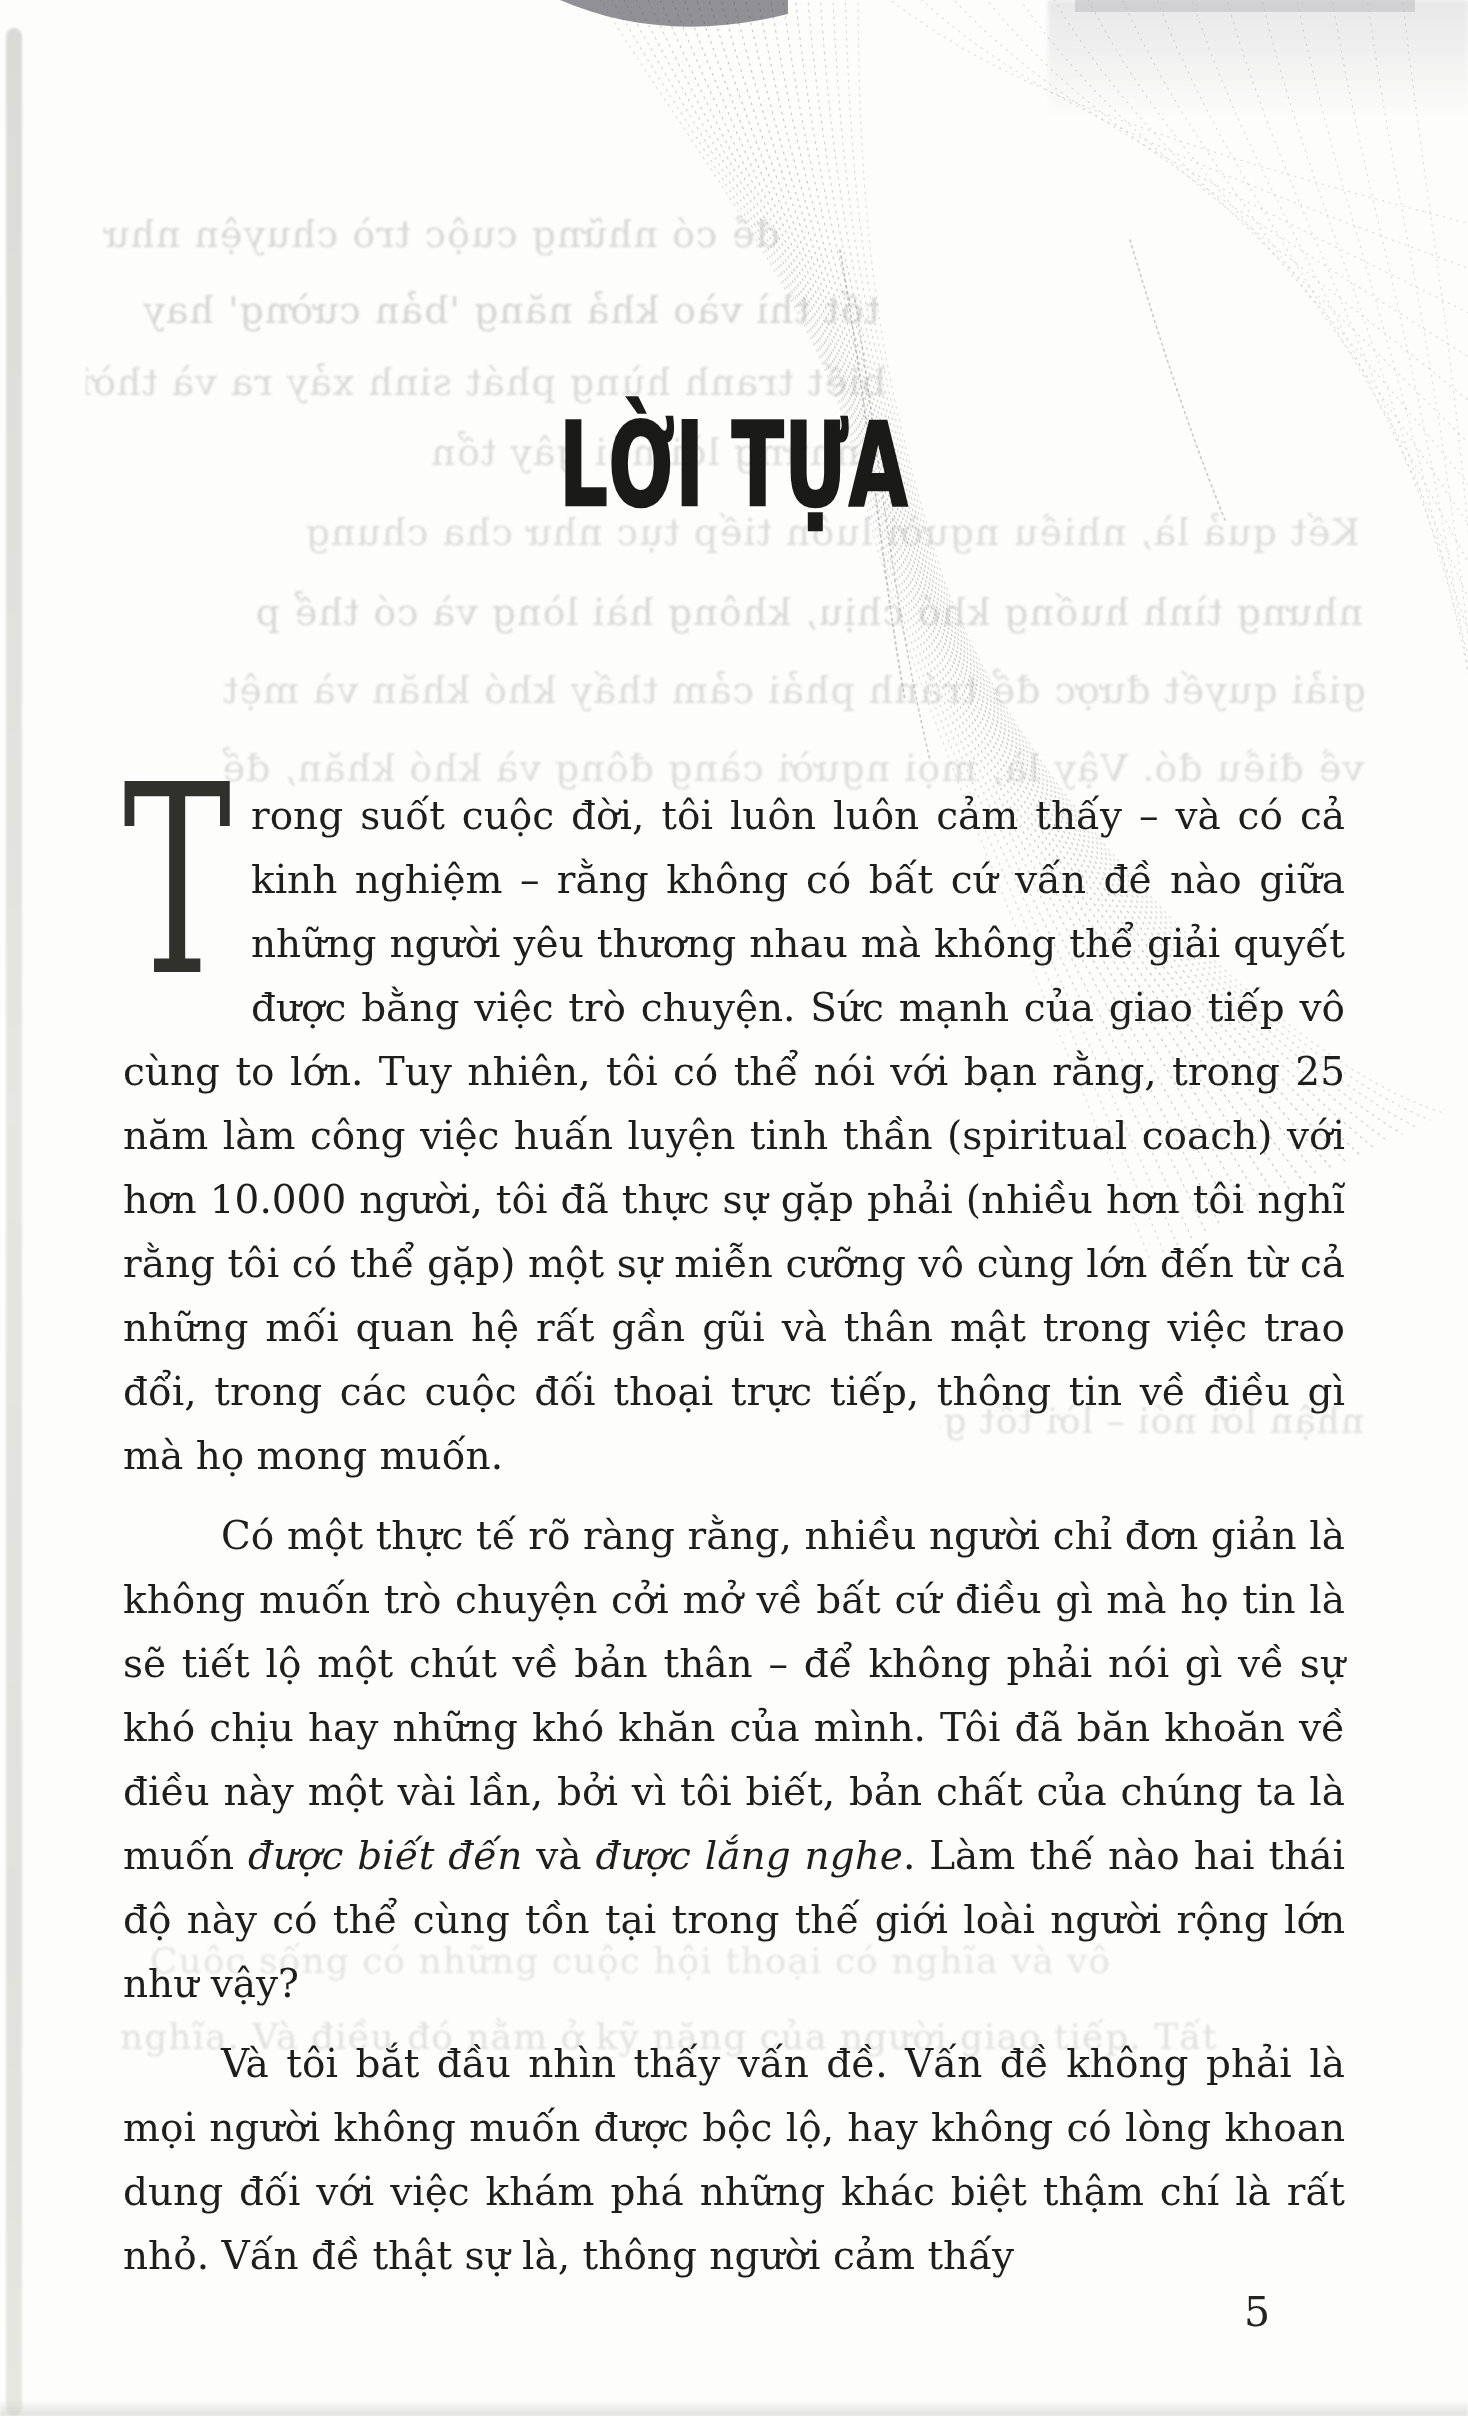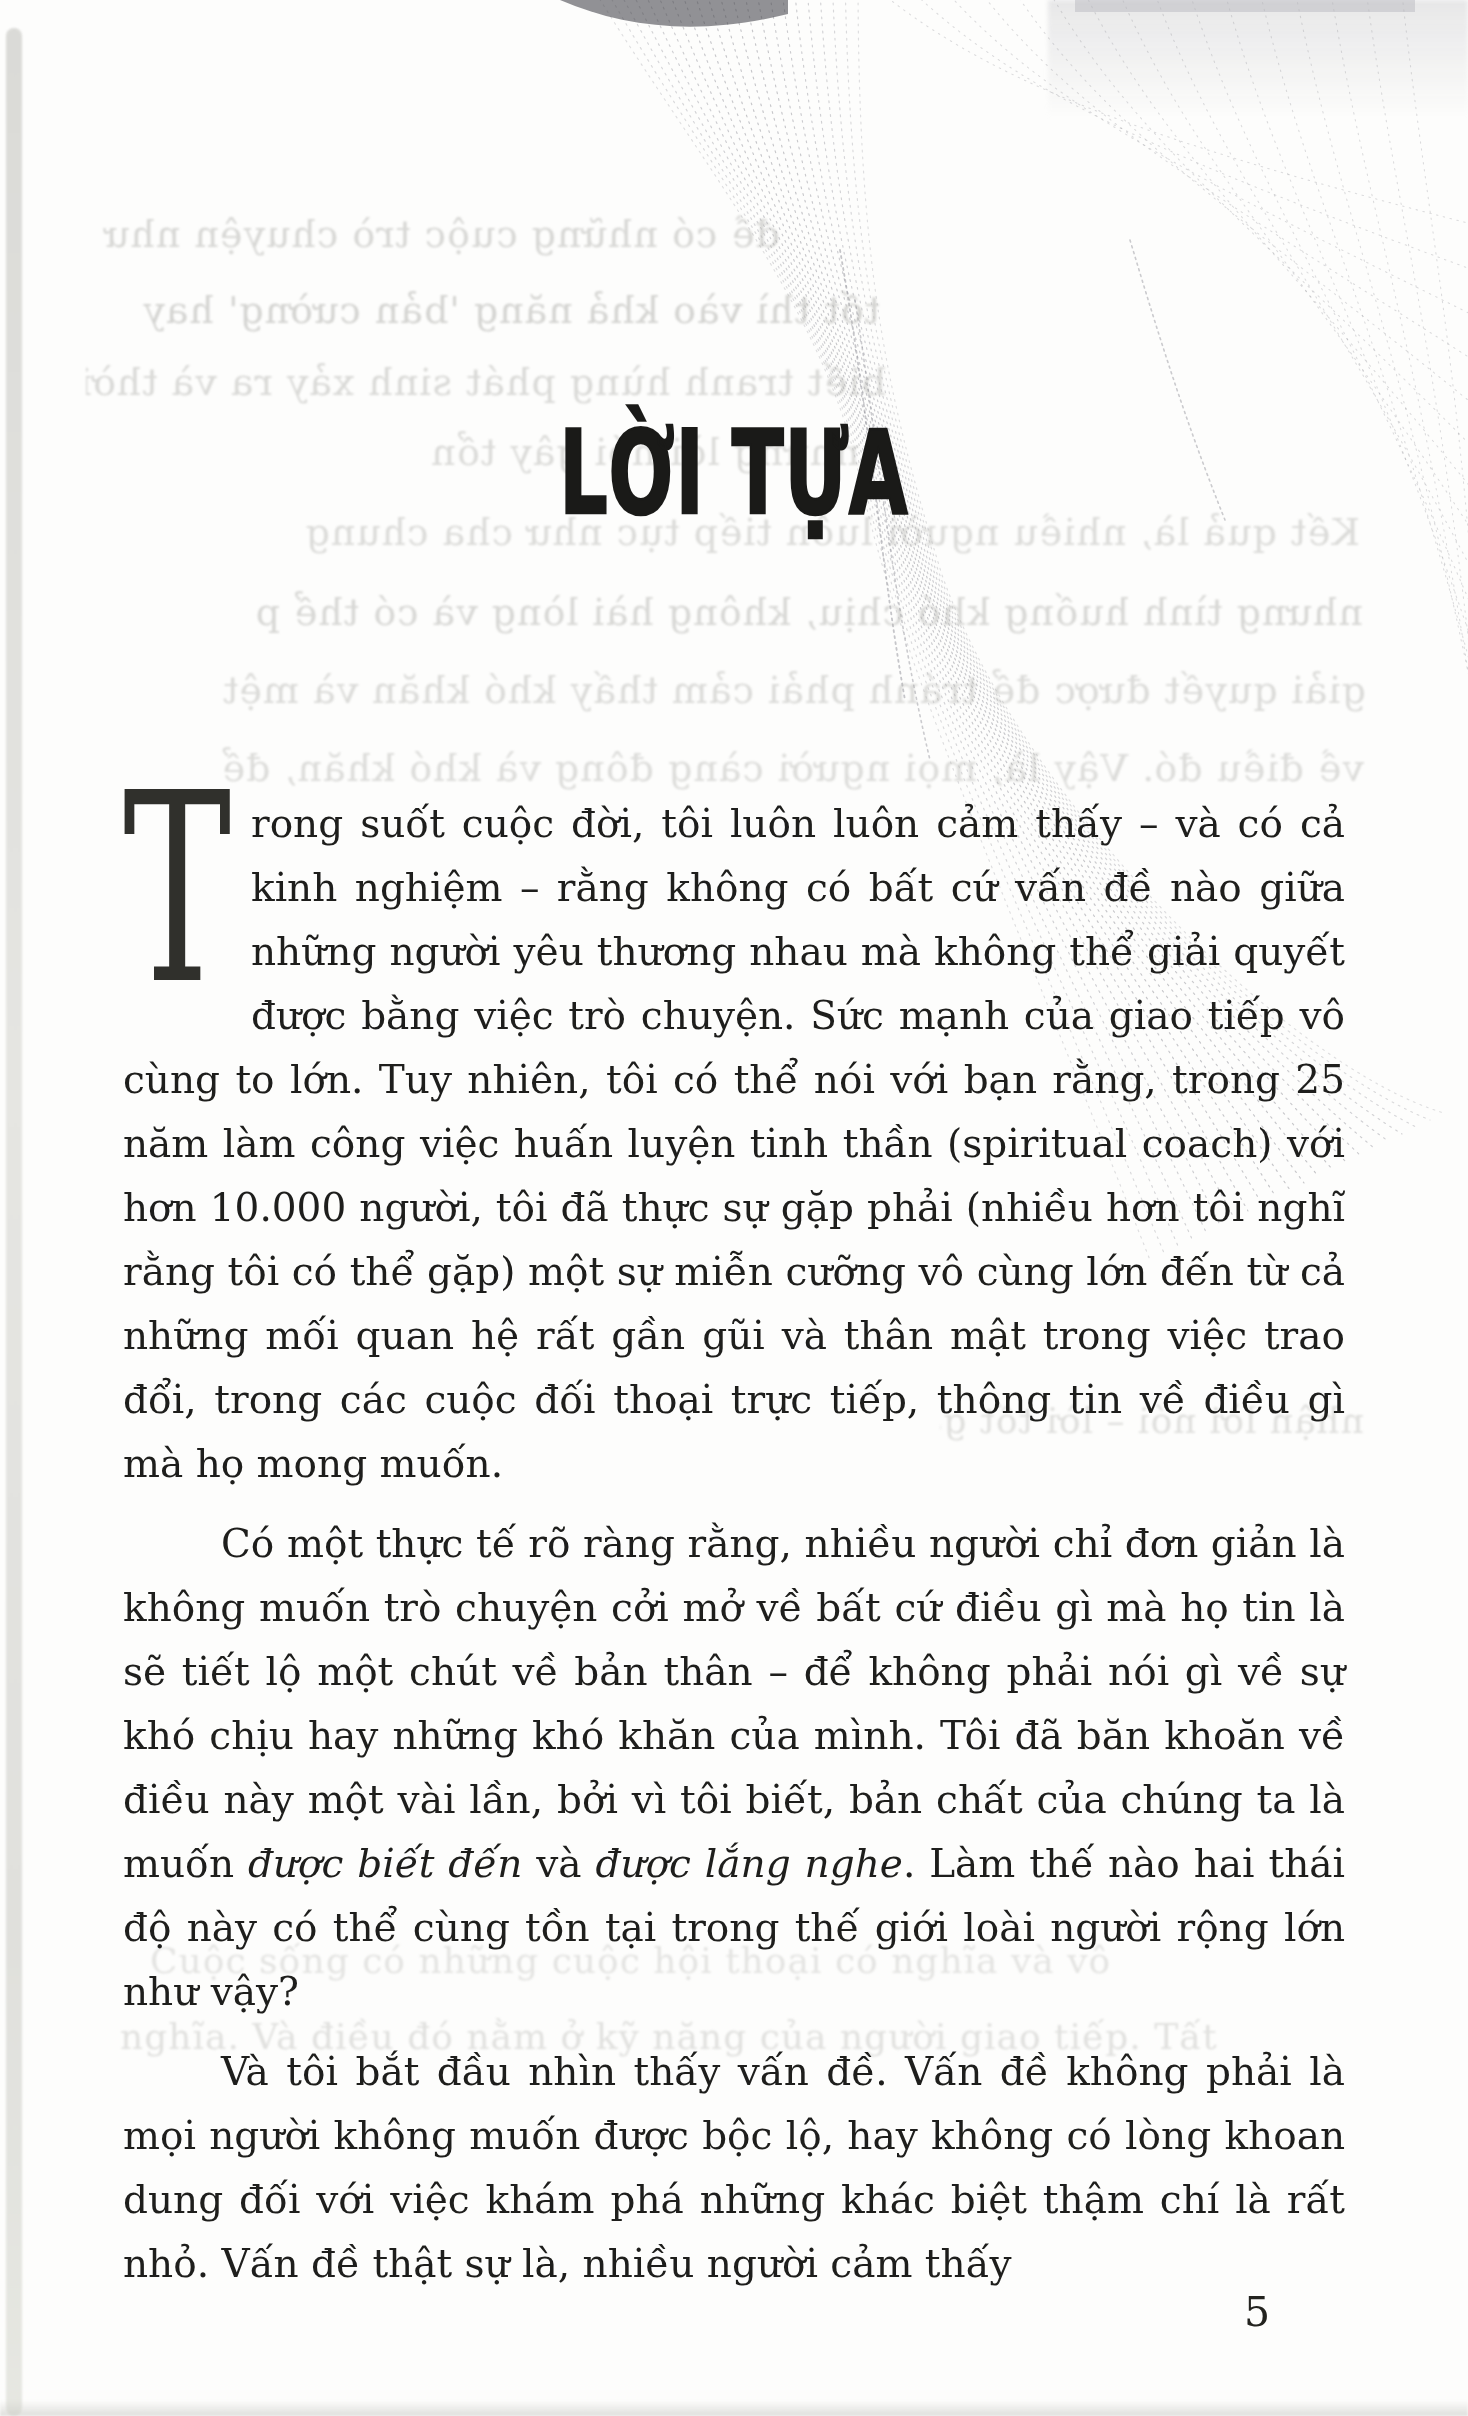--- a/index.html
+++ b/index.html
@@ -35,21 +35,21 @@
     color:#b3b3af;
     font-family:"DejaVu Serif", serif;
     white-space:nowrap;overflow:hidden;
     filter:blur(1.2px);
     letter-spacing:1px;
   }
   .ghost.mir{transform:scaleX(-1);}
   
   .content{position:absolute;left:123px;top:398px;width:1222px;}
   .title{
-    margin:12px;height:132px;text-align:center;
+    margin:4px;height:132px;text-align:center;
     font-family:"DejaVu Sans", sans-serif;
     color:#1a1a18;
   }
   .title .squeeze{
     display:inline-block;
     font-size:112px;font-weight:bold;line-height:120px;
     letter-spacing:1px;
     transform:scaleX(.68) scaleY(1.04);
     transform-origin:center top;
     -webkit-text-stroke:2.5px #1a1a18;
@@ -147,18 +147,18 @@
       <div class="ghost mir" style="left: 940px; top: 1400px; width: 424px; font-size: 36px; opacity: 0.4;">nhận lời nói – lời tốt gần</div>
       <div class="ghost" style="left: 150px; top: 1940px; width: 1200px; font-size: 36px; opacity: 0.34;">Cuộc sống có những cuộc hội thoại có nghĩa và vô</div>
       <div class="ghost" style="left: 120px; top: 2016px; width: 1255px; font-size: 36px; opacity: 0.38;">nghĩa. Và điều đó nằm ở kỹ năng của người giao tiếp. Tất</div>
     </div>
 
   <div class="content">
     <h1 class="title"><span class="squeeze">LỜI TỰA</span></h1>
     <div class="paragraphs">
         <p class="body-para"><span class="dropcap">T</span><span>rong suốt cuộc đời, tôi luôn luôn cảm thấy – và có cả kinh nghiệm – rằng không có bất cứ vấn đề nào giữa những người yêu thương nhau mà không thể giải quyết được bằng việc trò chuyện. Sức mạnh của giao tiếp vô cùng to lớn. Tuy nhiên, tôi có thể nói với bạn rằng, trong 25 năm làm công việc huấn luyện tinh thần (spiritual coach) với hơn 10.000 người, tôi đã thực sự gặp phải (nhiều hơn tôi nghĩ rằng tôi có thể gặp) một sự miễn cưỡng vô cùng lớn đến từ cả những mối quan hệ rất gần gũi và thân mật trong việc trao đổi, trong các cuộc đối thoại trực tiếp, thông tin về điều gì mà họ mong muốn.</span></p>
         <p class="body-para indented"><span>Có một thực tế rõ ràng rằng, nhiều người chỉ đơn giản là không muốn trò chuyện cởi mở về bất cứ điều gì mà họ tin là sẽ tiết lộ một chút về bản thân – để không phải nói gì về sự khó chịu hay những khó khăn của mình. Tôi đã băn khoăn về điều này một vài lần, bởi vì tôi biết, bản chất của chúng ta là muốn </span><em>được biết đến</em><span> và </span><em>được lắng nghe</em><span>. Làm thế nào hai thái độ này có thể cùng tồn tại trong thế giới loài người rộng lớn như vậy?</span></p>
-        <p class="body-para indented"><span>Và tôi bắt đầu nhìn thấy vấn đề. Vấn đề không phải là mọi người không muốn được bộc lộ, hay không có lòng khoan dung đối với việc khám phá những khác biệt thậm chí là rất nhỏ. Vấn đề thật sự là, nhiều người cảm thấy</span></p>
+        <p class="body-para indented"><span>Và tôi bắt đầu nhìn thấy vấn đề. Vấn đề không phải là mọi người không muốn được bộc lộ, hay không có lòng khoan dung đối với việc khám phá những khác biệt thậm chí là rất nhỏ. Vấn đề thật sự là, thông người cảm thấy</span></p>
       </div>
   </div>
 
   <div class="page-number">5</div>
 </div>
 
 </body></html>

